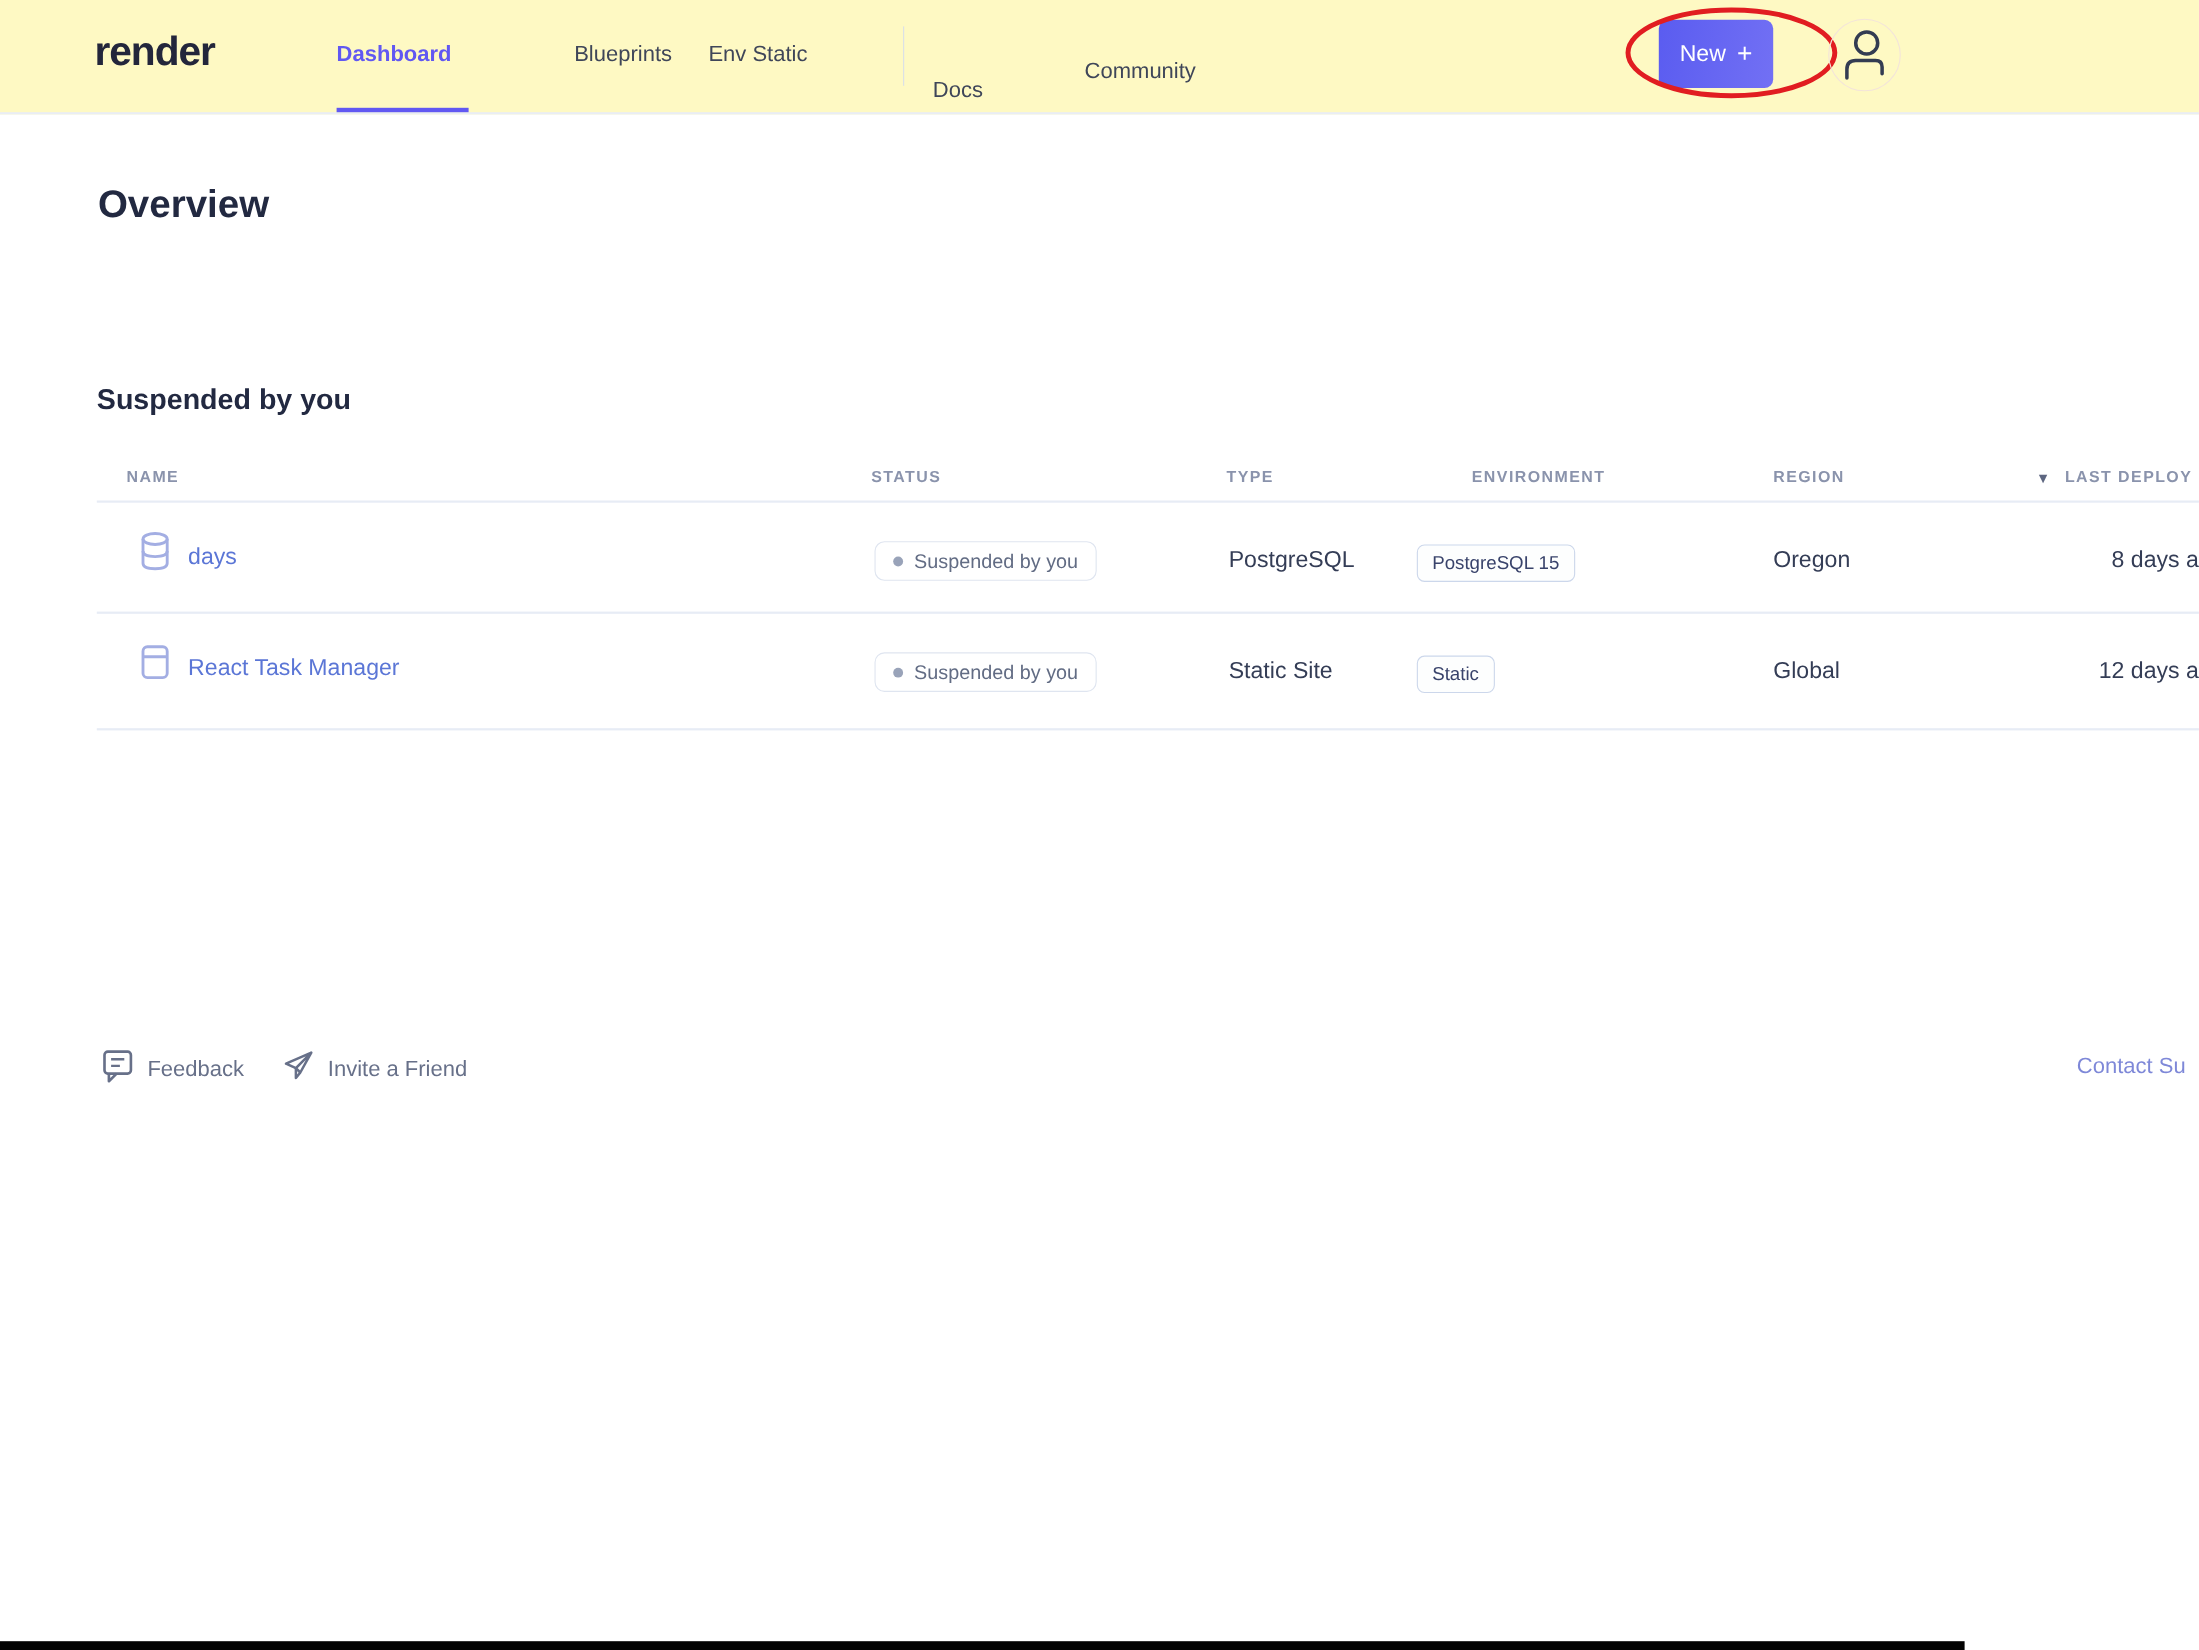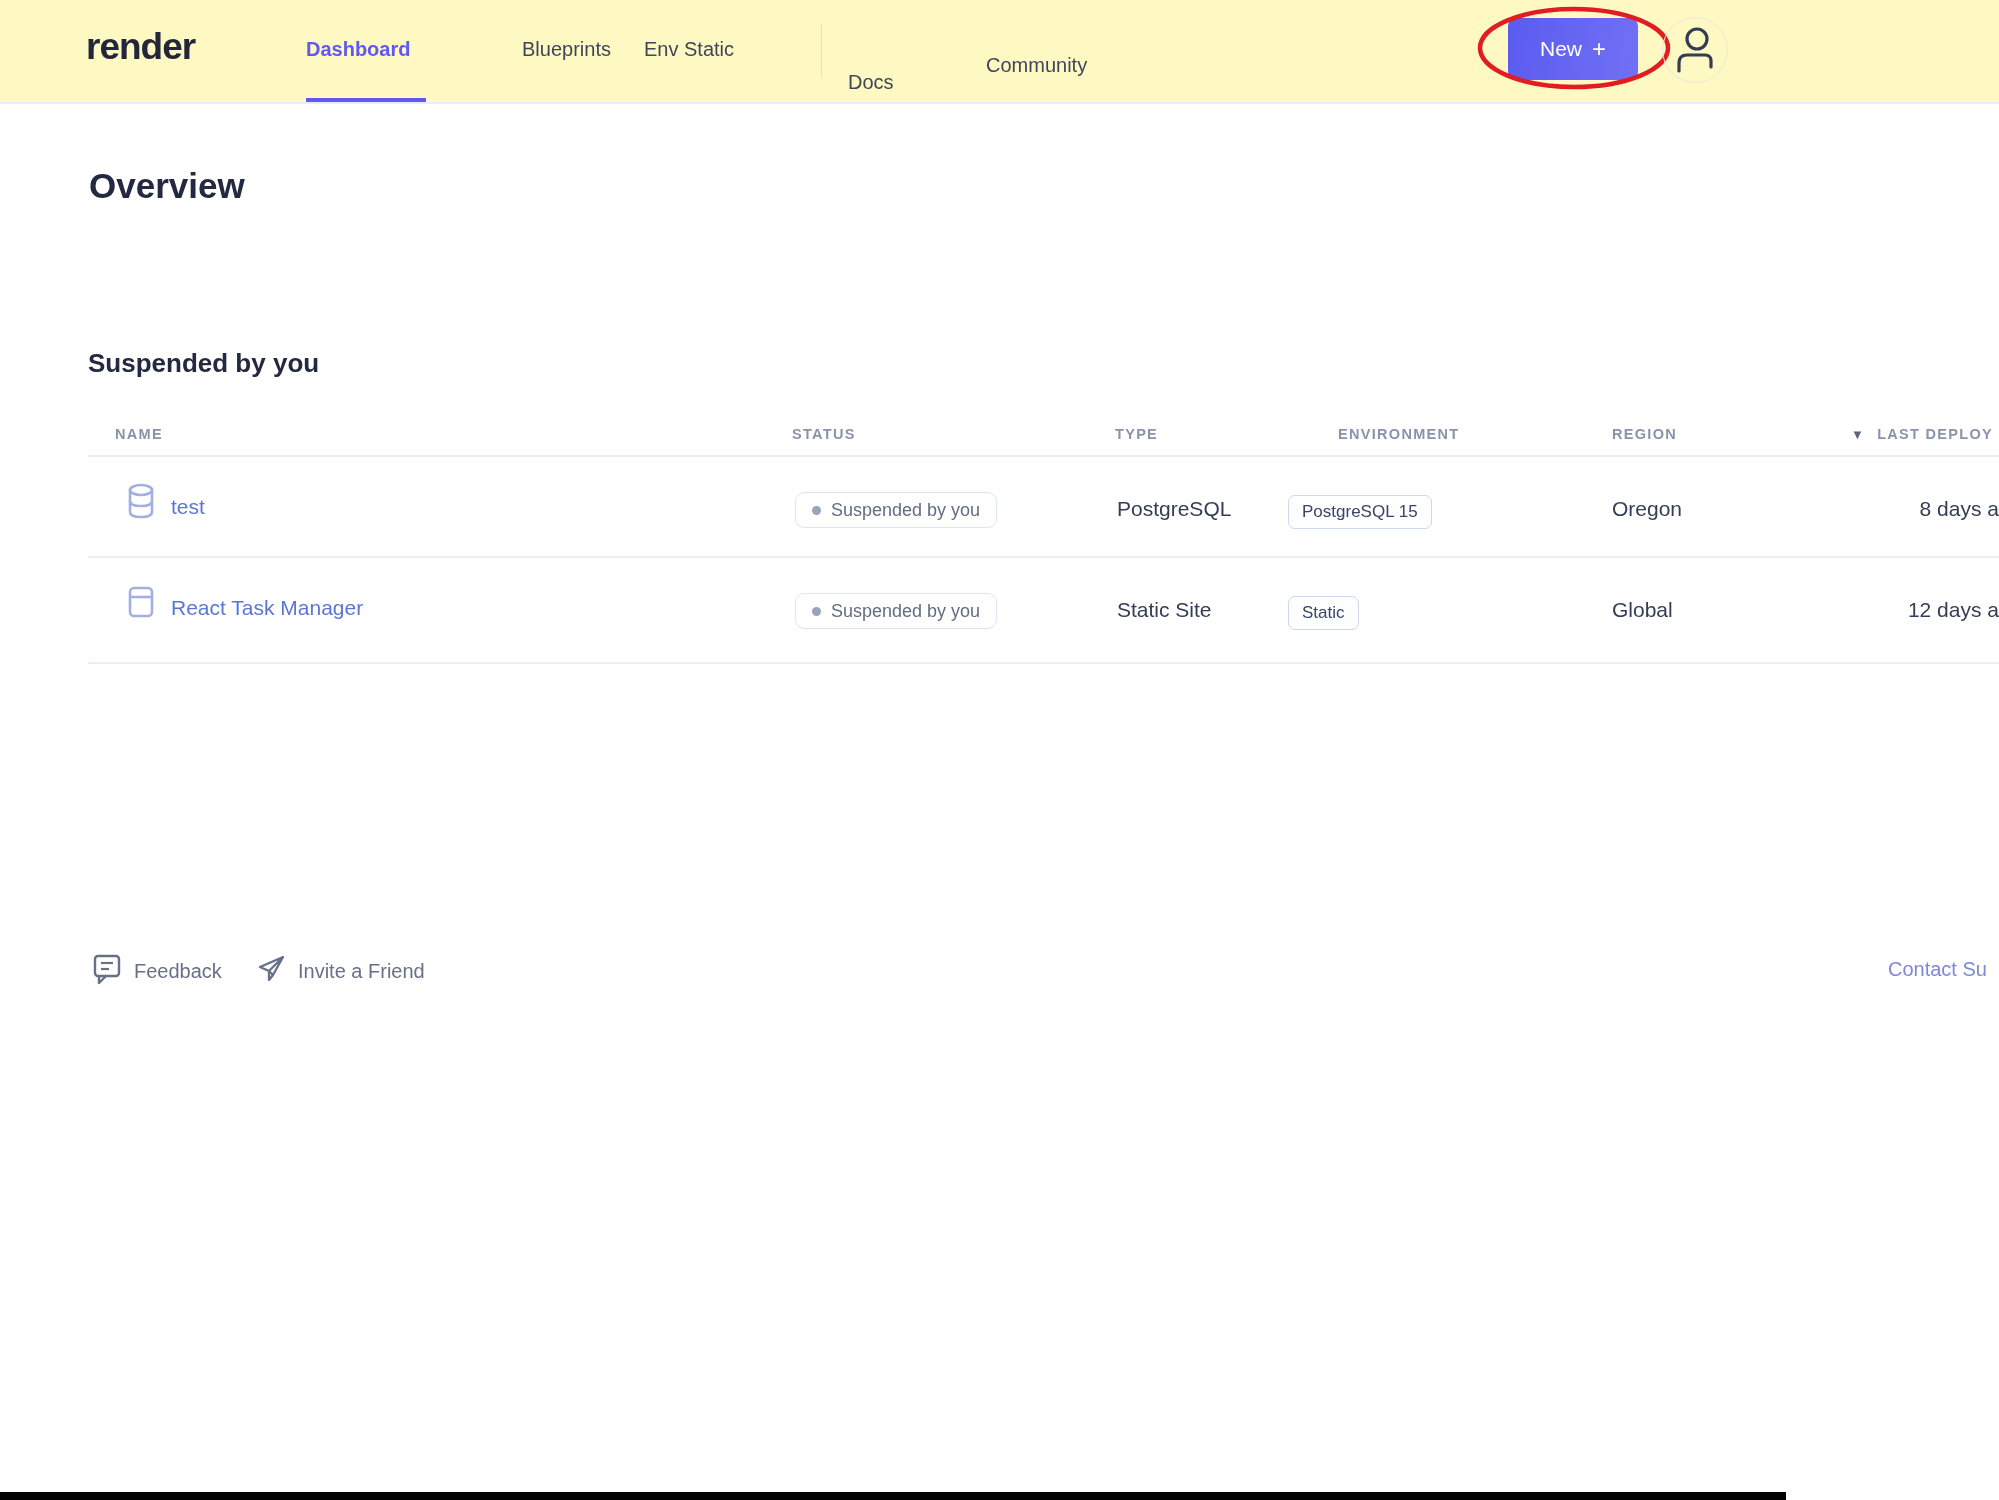--- a/index.html
+++ b/index.html
@@ -11,21 +11,21 @@
   .logo{position:absolute;left:86px;top:26px;font-size:37px;font-weight:700;letter-spacing:-1px;color:#23263b;}
   .nav-item{position:absolute;top:38px;font-size:20px;color:#3f4659;font-weight:500;white-space:nowrap;cursor:pointer;}
   .nav-item.active{color:#6158f2;font-weight:bold;}
   .nav-dashboard{left:306px;}
   .nav-blueprints{left:481px;margin-left:41px;}
   .nav-envgroups{left:644px;}
   .nav-docs{left:848px;margin-top:33px;}
   .nav-community{left:986px;margin-top:16px;}
   .nav-divider{position:absolute;left:821px;top:24px;width:1px;height:54px;background:#d9dee9;}
   .active-underline{position:absolute;left:306px;top:98px;width:120px;height:4px;background:#6158f2;}
-  .new-btn{position:absolute;left:1508px;top:18px;width:130px;height:62px;border:none;border-radius:8px;
+  .new-btn{position:absolute;left:1508px;top:18px;width:104px;height:62px;border:none;border-radius:8px;
     background:linear-gradient(100deg,#5a5cf0 0%,#7270f4 100%);color:#ffffff;font-size:21px;font-weight:500;
     display:flex;align-items:center;justify-content:center;gap:10px;cursor:pointer;font-family:inherit;}
   .new-plus{font-size:24px;font-weight:400;}
   .red-ellipse{position:absolute;left:1474px;top:4px;pointer-events:none;}
   .avatar-ring{position:absolute;left:1662px;top:17px;width:64px;height:64px;border:1px solid #f3e4da;border-radius:50%;}
   .avatar{position:absolute;left:1676px;top:25px;cursor:pointer;}
 
   
   .page-title{position:absolute;left:89px;top:166px;font-size:35px;font-weight:700;color:#222941;}
   .section-title{position:absolute;left:88px;top:348px;font-size:26px;font-weight:700;color:#222941;}
@@ -120,21 +120,21 @@
   <div class="tline line-row2"></div>
 
   <div class="row row1">
     <div class="svc-icon">
       <svg width="30" height="36" viewBox="0 0 30 36">
         <ellipse cx="15" cy="7" rx="11" ry="5" fill="none" stroke="#a3aee3" stroke-width="2.6"></ellipse>
         <path d="M4 7 L4 29 Q4 34 15 34 Q26 34 26 29 L26 7" fill="none" stroke="#a3aee3" stroke-width="2.6"></path>
         <path d="M4 18 Q4 23 15 23 Q26 23 26 18" fill="none" stroke="#a3aee3" stroke-width="2.6"></path>
       </svg>
     </div>
-    <a class="svc-name">test</a>
+    <a class="svc-name">days</a>
     <div class="status-badge">
       <span class="status-dot"></span>
       <span class="status-text">Suspended by you</span>
     </div>
     <div class="cell type-cell">PostgreSQL</div>
     <div class="env-badge">
       <span class="env-text">PostgreSQL 15</span>
     </div>
     <div class="cell region-cell">Oregon</div>
     <div class="cell deploy-cell">8 days a</div>

